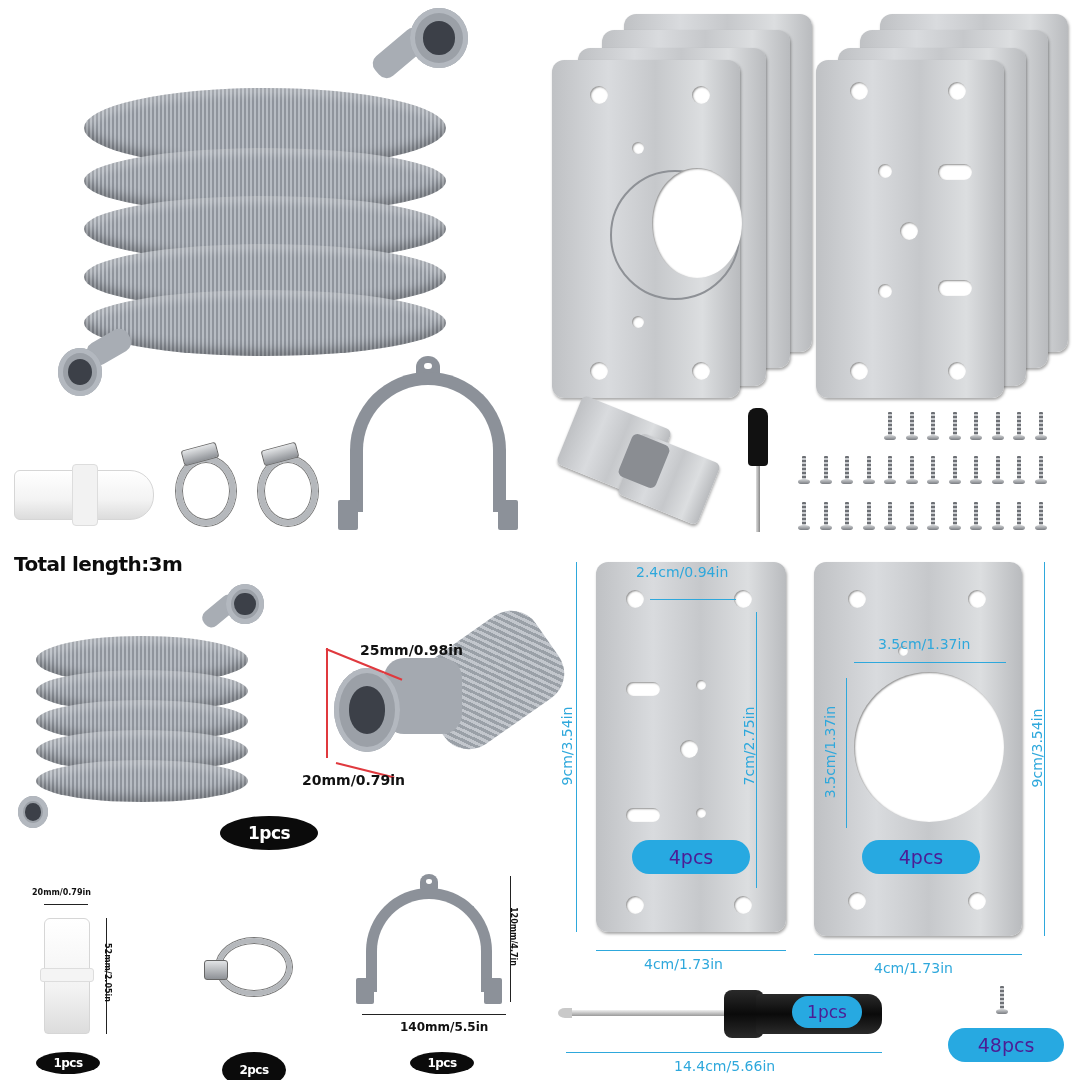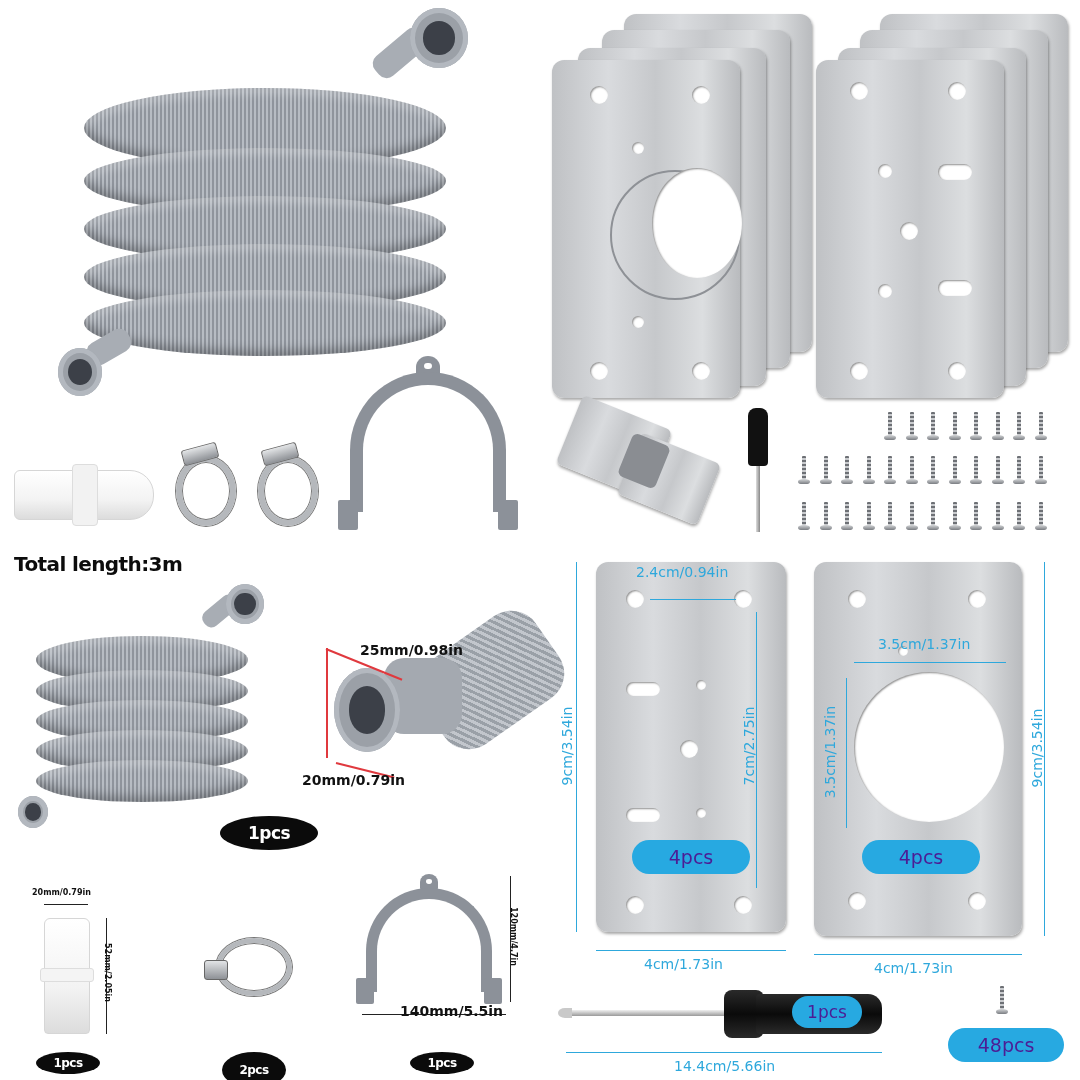--- a/index.html
+++ b/index.html
@@ -313,21 +313,21 @@
   </div>
 
   <div>
     <div class="hook-ear" style="left:420px;top:334px;width:18px;height:16px;"></div>
     <div class="hook" style="left:366px;top:348px;width:126px;height:104px;border-width:11px;"></div>
     <div class="hook-foot" style="left:356px;top:438px;width:18px;height:26px;"></div>
     <div class="hook-foot" style="left:484px;top:438px;width:18px;height:26px;"></div>
     <div class="line-dark" style="left:510px;top:336px;width:1px;height:126px;"></div>
     <div class="dim-black vtext-cw" style="left:484px;top:392px;font-size:8px;">120mm/4.7in</div>
     <div class="line-dark" style="left:362px;top:474px;width:144px;height:1px;"></div>
-    <div class="dim-black" style="left:400px;top:463px;font-size:14px;">140mm/5.5in</div>
+    <div class="dim-black" style="left:400px;top:480px;font-size:12px;">140mm/5.5in</div>
     <div class="black-pill" style="left:410px;top:512px;width:64px;height:22px;font-size:12px;">1pcs</div>
   </div>
 </div>
 
 <div class="panel" style="left:540px;top:540px;width:540px;height:540px;">
 
   <div>
     <div class="line-blue" style="left:36px;top:22px;width:1px;height:370px;"></div>
     <div class="dim-blue vtext" style="left:-12px;top:198px;">9cm/3.54in</div>
     <div class="metal abs" style="left:56px;top:22px;width:190px;height:370px;">

